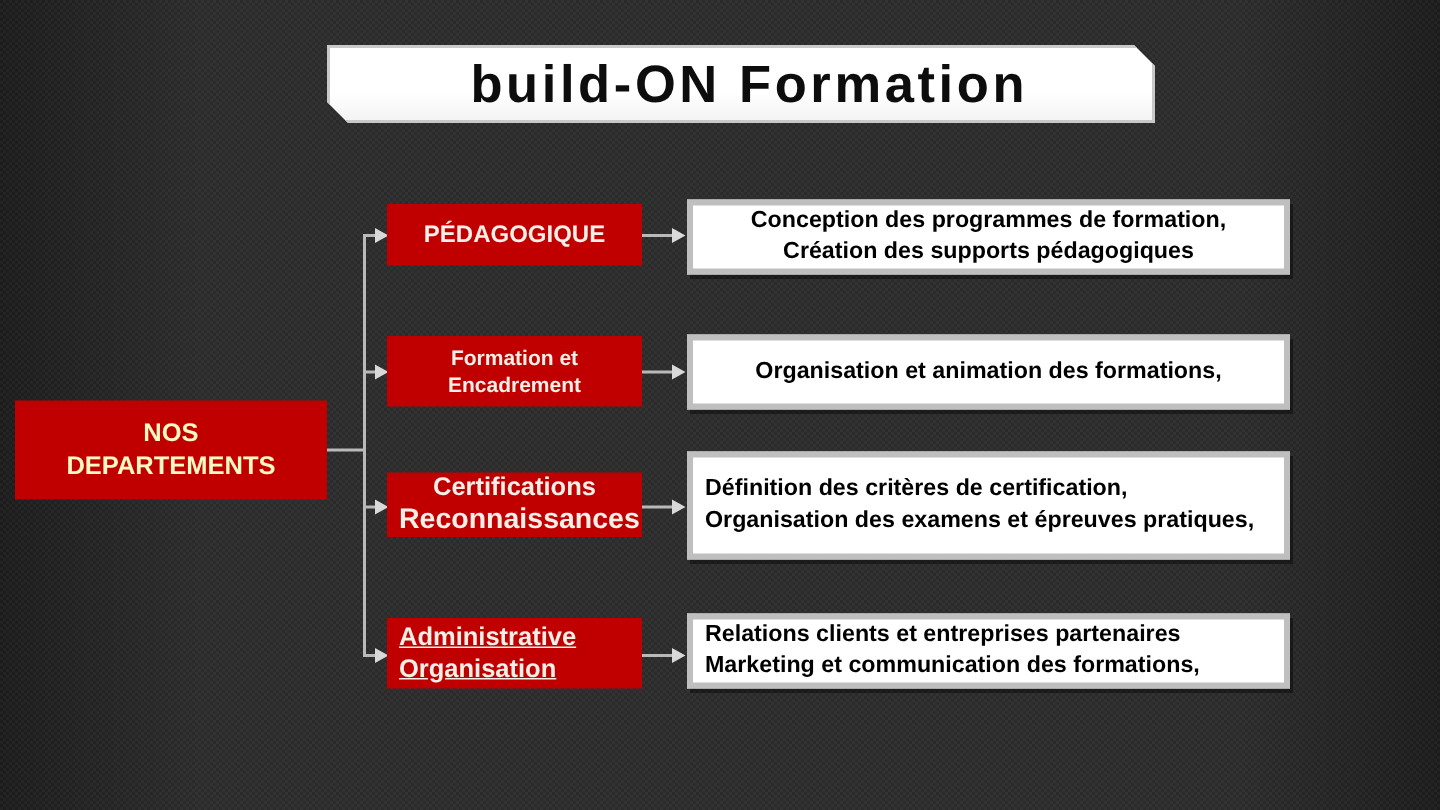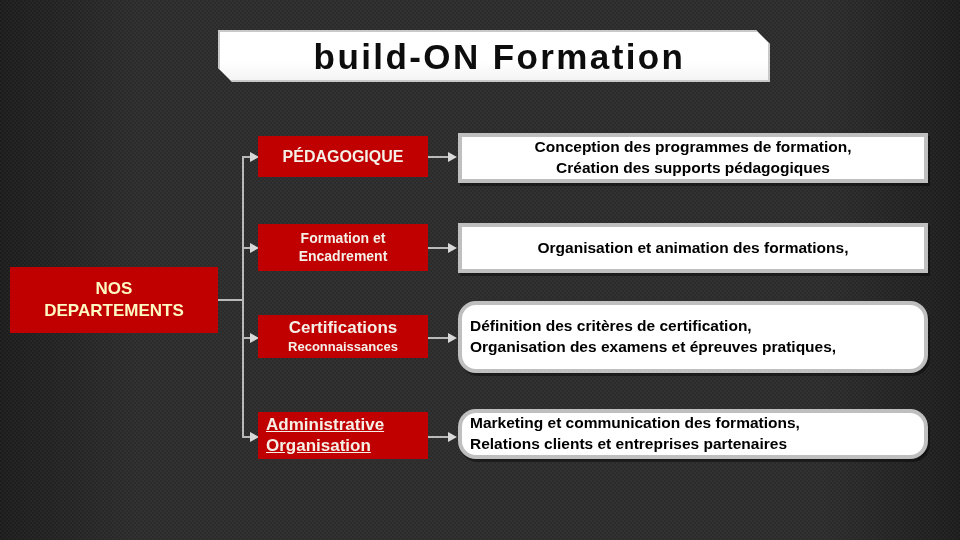--- a/index.html
+++ b/index.html
@@ -105,36 +105,36 @@
     justify-content: center;
     box-sizing: border-box;
     padding: 0 8px;
   }
   .cat-line-1 { line-height: 1.22; }
   .cat-line-2 { line-height: 1.22; }
 
   .desc-box {
     position: absolute;
     left: 458px;
-    width: 470px;
+    width: 402px;
     background: #ffffff;
     border: 4px solid #bfbfbf;
     box-sizing: border-box;
     color: #000000;
     font-weight: bold;
     font-size: 15.5px;
     line-height: 1.33;
     display: flex;
     flex-direction: column;
     justify-content: center;
     padding: 0 8px;
     box-shadow: 2px 3px 0 rgba(0,0,0,0.40);
   }
   .desc-center { text-align: center; align-items: center; }
-  .desc-left { text-align: right; align-items: flex-start; border-radius: 18px; }
+  .desc-left { text-align: right; align-items: flex-start; }
 </style>
 </head>
 <body>
 
 <div id="stage">
 
   <div id="title-banner">
     <span id="title-text">build-ON Formation</span>
   </div>
 
@@ -178,36 +178,36 @@
     <div class="conn conn-h" style="left:428px; top:247px; width:22px;"></div>
     <div class="arrow" style="left:448px; top:243px;"></div>
     <div class="desc-box desc-center" style="top:223px; height:50px;gap:41px;">
       <span>Organisation et animation des formations,</span>
     </div>
   </div>
 
   <div class="row">
     <div class="cat-box" style="top:315px; height:43px; text-align:center;">
       <span class="cat-line-1" style="font-size:17px;">Certifications</span>
-      <span class="cat-line-2" style="font-size:13px;">Reconnaissances</span>
+      <span class="cat-line-2" style="font-size:19px;">Reconnaissances</span>
     </div>
     <div class="conn conn-h" style="left:428px; top:337px; width:22px;"></div>
     <div class="arrow" style="left:448px; top:333px;"></div>
     <div class="desc-box desc-left" style="top:301px; height:72px;">
       <span>Définition des critères de certification,</span>
       <span>Organisation des examens et épreuves pratiques,</span>
     </div>
   </div>
 
   <div class="row">
     <div class="cat-box" style="top:412px; height:47px; font-size:17px; text-align:left;text-decoration:underline;">
       <span class="cat-line-1">Administrative</span>
       <span class="cat-line-2">Organisation</span>
     </div>
     <div class="conn conn-h" style="left:428px; top:436px; width:22px;"></div>
     <div class="arrow" style="left:448px; top:432px;"></div>
     <div class="desc-box desc-left" style="top:409px; height:50px;">
+      <span>Relations clients et entreprises partenaires</span>
       <span>Marketing et communication des formations,</span>
-      <span>Relations clients et entreprises partenaires</span>
     </div>
   </div>
 
 </div>
 
 </body></html>

